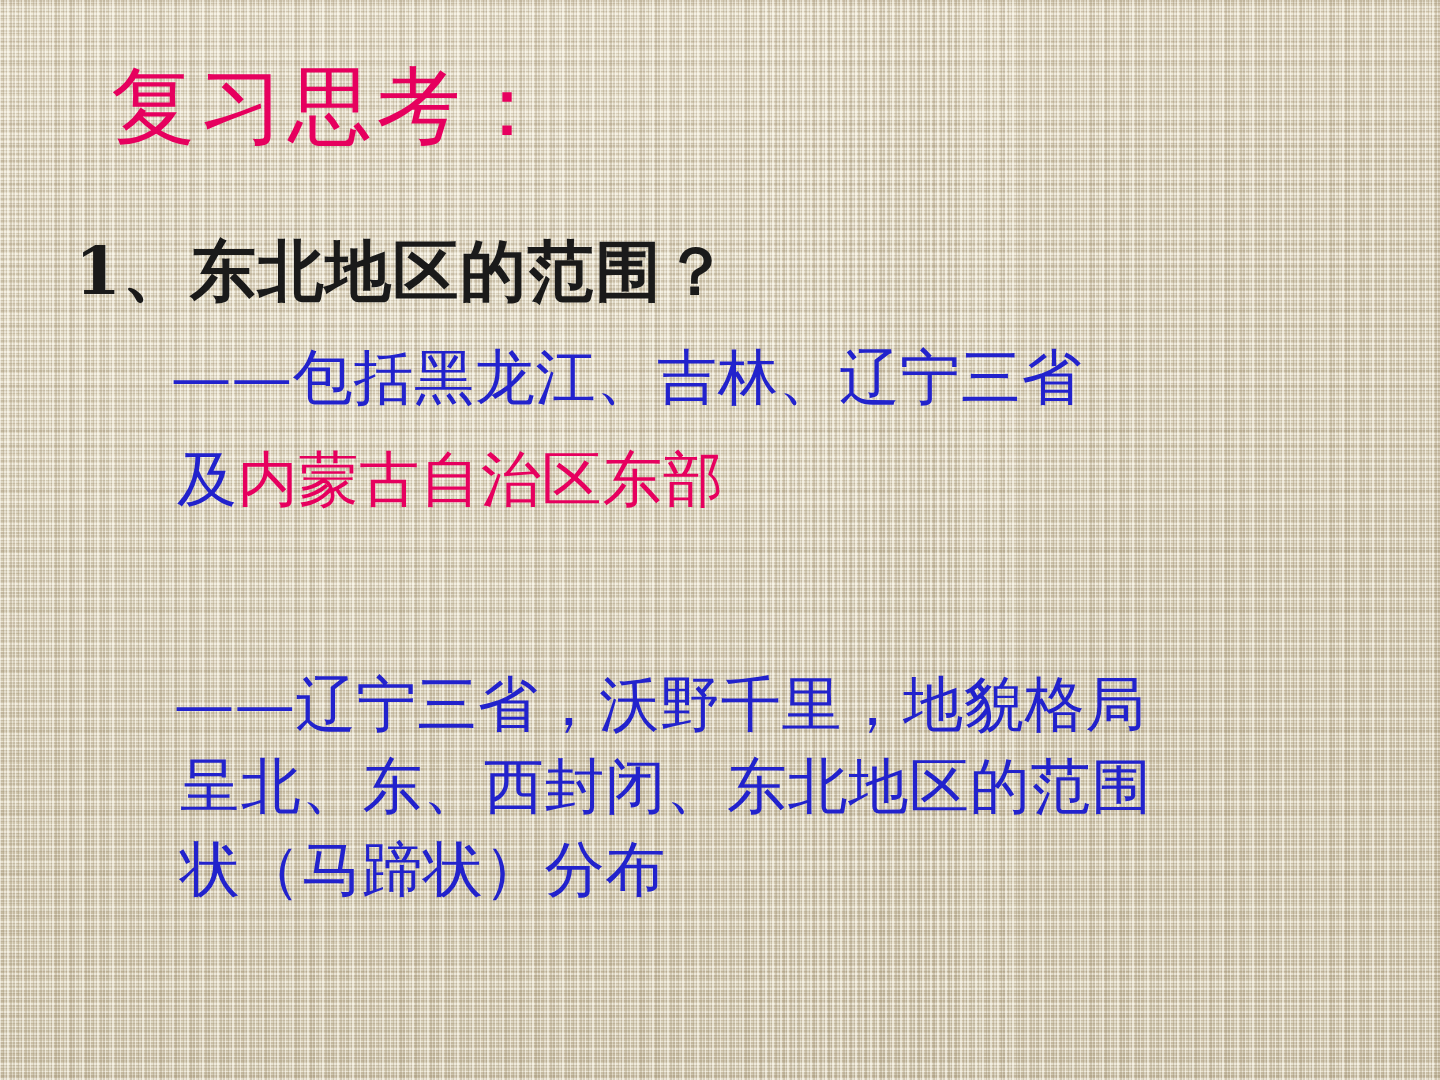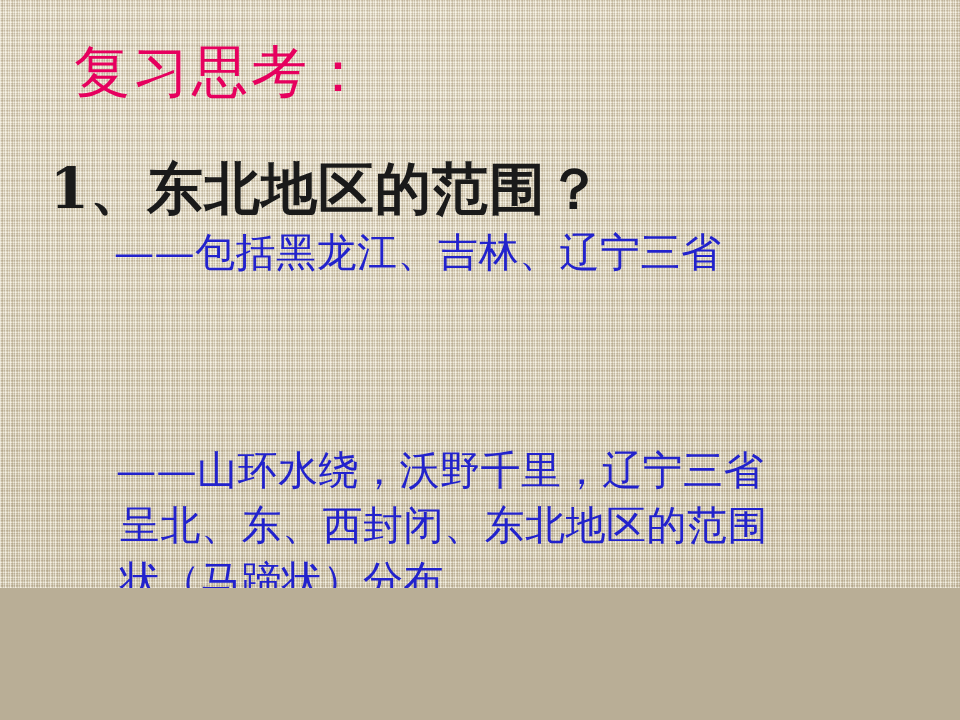--- a/index.html
+++ b/index.html
@@ -5,21 +5,21 @@
 <style>
   html, body {
     margin: 0;
     padding: 0;
     background: #b9ae96;
   }
 
   #slide {
     position: relative;
     width: 960px;
-    height: 588px;
+    height: 720px;
     overflow: hidden;
     background-color: #d9cfb7;
     
     background-image:
       repeating-linear-gradient(90deg,
         rgba(255,253,244,0.55) 0px,
         rgba(255,253,244,0.55) 1px,
         rgba(186,172,144,0.00) 1px,
         rgba(186,172,144,0.00) 2px,
         rgba(163,148,119,0.30) 2px,
@@ -76,21 +76,21 @@
     left: 74px;
     top: 44px;
     font-size: 56px;
     color: #e6005e;
     font-family: "DejaVu Serif", "Liberation Serif", serif;
     letter-spacing: 3px;
   }
 
   
   .q-line {
-    font-size: 56px;
+    font-size: 44px;
     color: #1a1a1a;
     font-weight: bold;
     letter-spacing: 1px;
   }
   #q1 { left: 50px; top: 160px; }
   #q2 { left: 50px; top: 378px; }
 
   .q-num { font-family: "DejaVu Serif", "Liberation Serif", serif; }
   .q-body { font-weight: bold; }
 
@@ -117,24 +117,27 @@
   <div class="txt" id="title">复习思考：</div>
 
   <div class="txt q-line" id="q1">
     <span class="q-num">1、</span><span class="q-body">东北地区的范围？</span>
   </div>
 
   <div class="txt ans" id="a1l1">
     <span>——</span><span class="blue">包括黑龙江、吉林、辽宁三省</span>
   </div>
 
+  <div class="txt ans" id="a1l2">
+    <span class="blue">及</span><span class="crimson">内蒙古自治区东部</span>
+  </div>
 
 
   <div class="txt ans" id="a2l1">
-    <span>——</span><span class="blue">山环水绕，沃野千里，辽宁三省</span>
+    <span>——</span><span class="blue">辽宁三省，沃野千里，地貌格局</span>
   </div>
 
   <div class="txt ans" id="a2l2">
     <span class="blue">呈北、东、西封闭、东北地区的范围</span>
   </div>
 
   <div class="txt ans" id="a2l3">
     <span class="blue">状（马蹄状）分布</span>
   </div>
 

